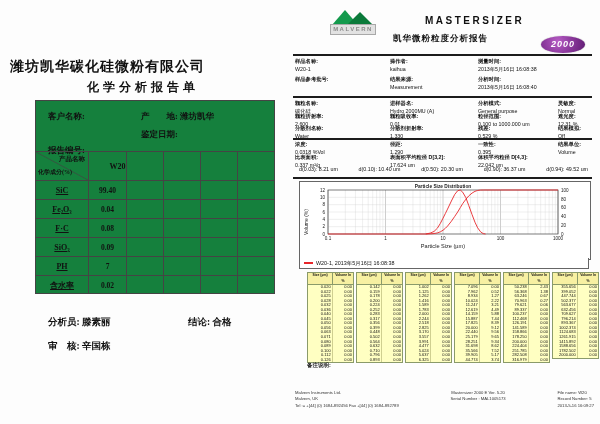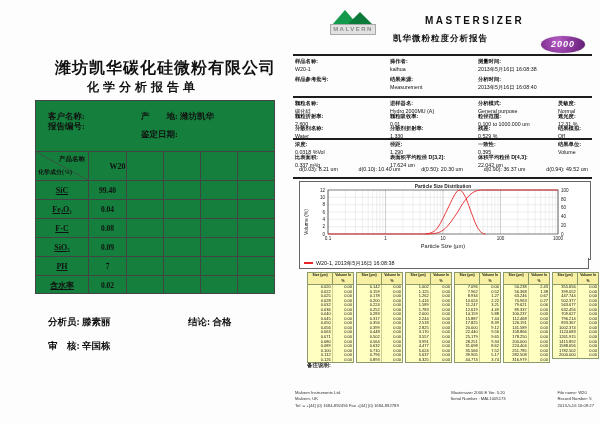--- a/index.html
+++ b/index.html
@@ -1,29 +1,29 @@
 <!DOCTYPE html>
 <html><head>
 <meta charset="utf-8">
 <style>
   html,body{margin:0;padding:0;background:#ffffff;}
   #canvas{position:relative;width:600px;height:424px;background:#fdfdfd;overflow:hidden;
           font-family:"Liberation Sans","DejaVu Sans",sans-serif;color:#111;}
   
   #left-page{position:absolute;left:0;top:0;width:287px;height:424px;
              font-family:"Liberation Serif","DejaVu Serif",serif;}
-  .lp-company{position:absolute;left:10px;width:266px;top:58px;text-align:right;
-              font-size:16px;font-weight:bold;letter-spacing:1px;}
+  .lp-company{position:absolute;left:10px;width:266px;top:58px;text-align:left;
+              font-size:14px;font-weight:bold;letter-spacing:1px;}
   .lp-title{position:absolute;left:10px;width:266px;top:79px;text-align:center;
             font-size:12px;font-weight:bold;letter-spacing:4px;}
   .lp-table{position:absolute;left:35px;top:100px;width:238px;height:192px;border:1px solid #444;background:#15803d;}
   .lp-info{position:absolute;left:0;top:0;right:0;height:50px;font-weight:bold;font-size:8.5px;}
   .lp-info span{position:absolute;white-space:nowrap;}
   .i-cust{left:12px;top:10px;} .i-orig{left:105px;top:10px;}
-  .i-repno{left:12px;top:20px;font-family:Liberation Serif, serif;} .i-date{left:105px;top:28px;}
+  .i-repno{left:12px;top:44px;font-family:Liberation Serif, serif;} .i-date{left:105px;top:28px;}
   #lp-grid{position:absolute;left:0;top:50px;right:0;bottom:0;border-top:1px solid #444;
            display:grid;grid-template-columns:52px 38px 37px 37px 37px 1fr;
            grid-template-rows:28px repeat(6,19px);}
   .gcell{border-left:1px solid #444;border-top:1px solid #444;position:relative;
          display:flex;align-items:center;justify-content:center;overflow:hidden;}
   .gcell:nth-child(6n+1){border-left:none;}
   .gcell:nth-child(-n+6){border-top:none;padding-left:20px;}
   .diag svg{position:absolute;left:0;top:0;width:100%;height:100%;}
   .diag-top{position:absolute;top:3px;right:3px;font-size:6.5px;font-weight:bold;}
   .diag-bottom{position:absolute;bottom:3px;left:2px;font-size:6px;font-weight:bold;}

